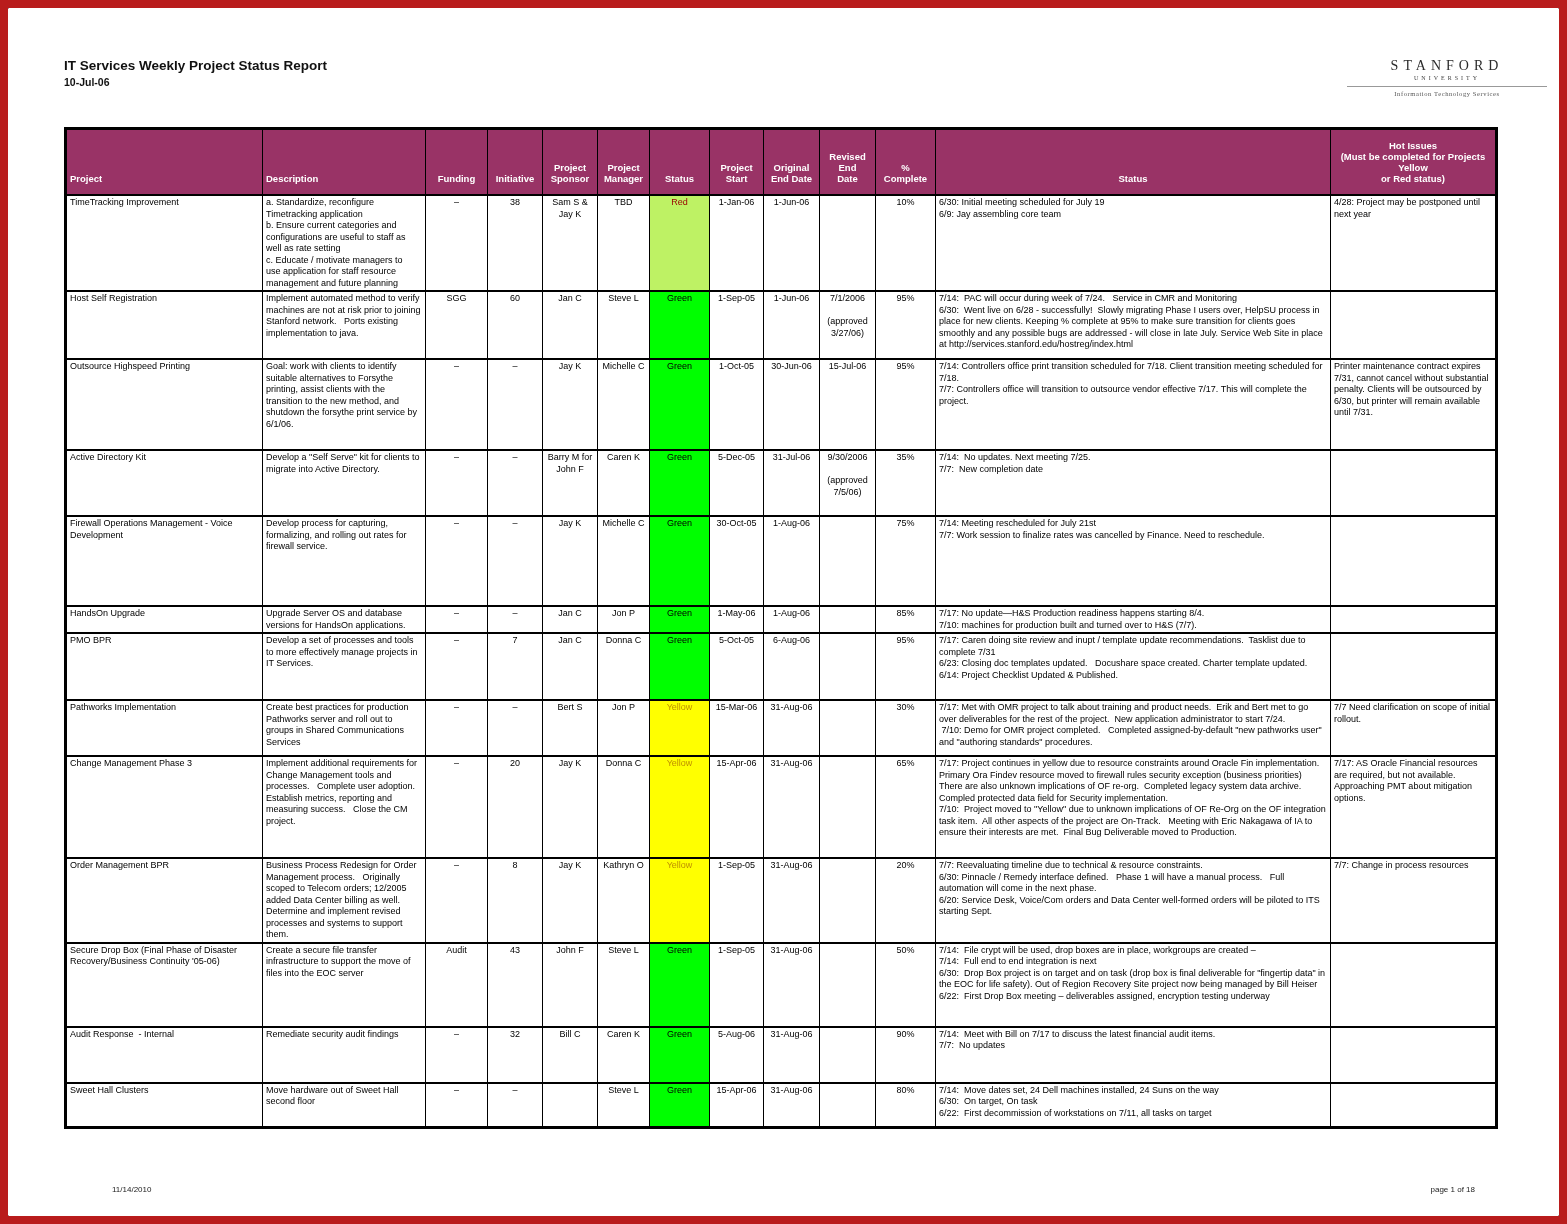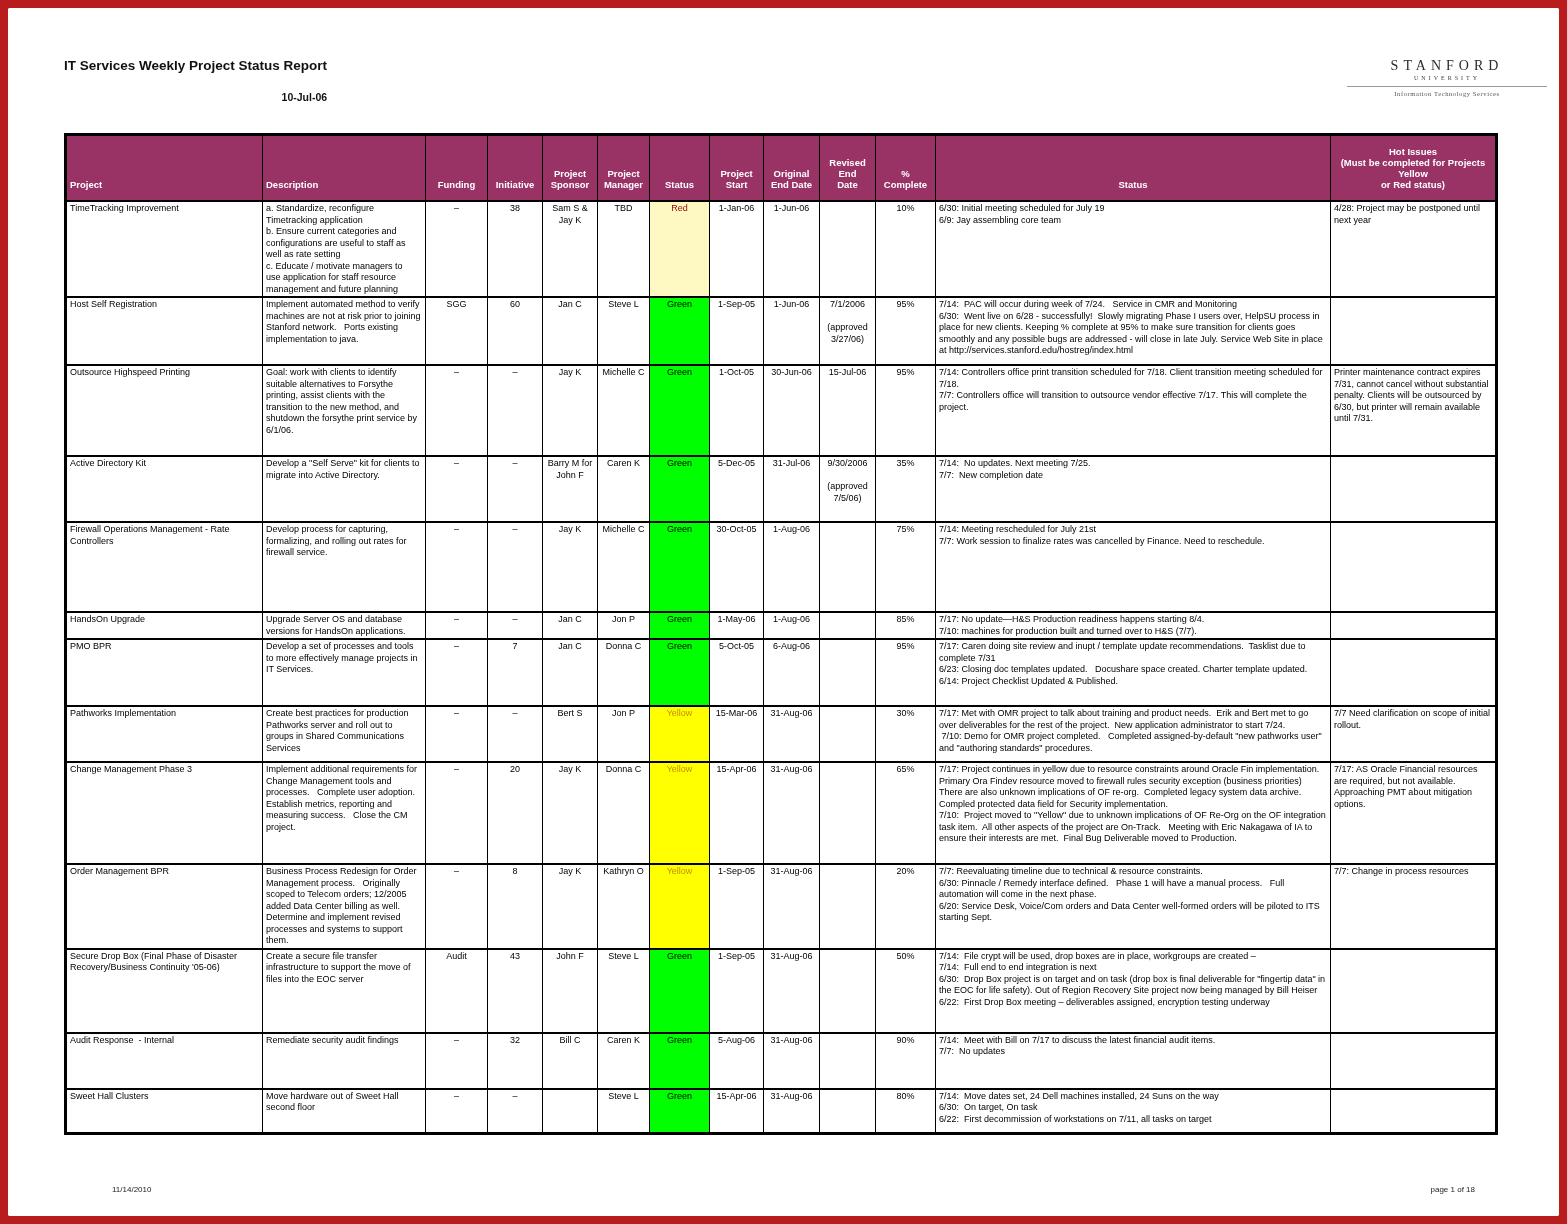--- a/index.html
+++ b/index.html
@@ -16,21 +16,21 @@
   .corner.tl { top: -12px; left: -12px; }
   .corner.tr { top: -12px; right: -12px; }
   .corner.bl { bottom: -12px; left: -12px; }
   .corner.br { bottom: -12px; right: -12px; }
 
   .report-header {
     display: flex; justify-content: space-between; align-items: flex-start;
     margin: 50px 10px 0 56px;
   }
   .title { font-size: 13.5px; font-weight: bold; color: #111; }
-  .report-date { font-size: 10.5px; font-weight: bold; color: #111; margin-top: 18px; text-align: right; }
+  .report-date { font-size: 10.5px; font-weight: bold; color: #111; margin-top: 3px; }
 
   .logo { width: 200px; margin-right: 2px; font-family: "Liberation Serif", serif; }
   .logo-name { text-align: center; font-size: 14px; letter-spacing: 5px; color: #2b2b2b; }
   .logo-sub { text-align: center; font-size: 6px; letter-spacing: 3px; color: #444; margin-top: 1px; }
   .logo-rule { border-bottom: 1px solid #999; margin: 5px 0 3px 0; }
   .logo-tagline { text-align: center; font-size: 6.5px; color: #555; letter-spacing: 0.6px; }
 
   table.status-table {
     table-layout: fixed; border-collapse: collapse;
     width: 1431px; margin: 30px 0 0 56px;
@@ -126,21 +126,21 @@
 configurations are useful to staff as
 well as rate setting
 c. Educate / motivate managers to
 use application for staff resource
 management and future planning</td>
           <td>–</td>
           <td>38</td>
           <td>Sam S &amp;
 Jay K</td>
           <td>TBD</td>
-          <td class="status-cell" style="background: #fef9c3; color: rgb(153, 0, 0);">Red</td>
+          <td class="status-cell" style="background: #bef264; color: rgb(153, 0, 0);">Red</td>
           <td>1-Jan-06</td>
           <td>1-Jun-06</td>
           <td></td>
           <td>10%</td>
           <td class="al">6/30: Initial meeting scheduled for July 19
 6/9: Jay assembling core team</td>
           <td class="al">4/28: Project may be postponed until next year</td>
         </tr>
         <tr style="height: 68px;">
           <td class="al">Host Self Registration</td>
@@ -189,21 +189,21 @@
           <td>31-Jul-06</td>
           <td>9/30/2006
 
 (approved 7/5/06)</td>
           <td>35%</td>
           <td class="al">7/14:  No updates. Next meeting 7/25.
 7/7:  New completion date</td>
           <td class="al"></td>
         </tr>
         <tr style="height: 90px;">
-          <td class="al">Firewall Operations Management - Rate Controllers</td>
+          <td class="al">Firewall Operations Management - Voice Development</td>
           <td class="al">Develop process for capturing, formalizing, and rolling out rates for firewall service.</td>
           <td>–</td>
           <td>–</td>
           <td>Jay K</td>
           <td>Michelle C</td>
           <td class="status-cell" style="background: rgb(0, 255, 0); color: rgb(0, 0, 0);">Green</td>
           <td>30-Oct-05</td>
           <td>1-Aug-06</td>
           <td></td>
           <td>75%</td>

